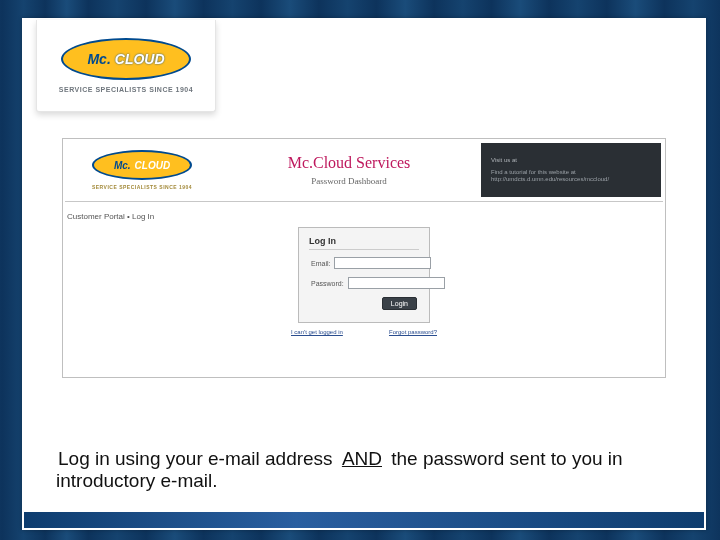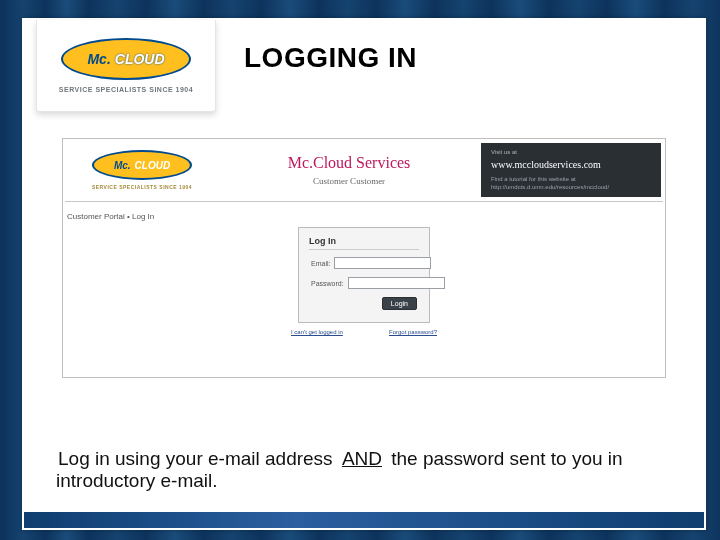--- a/index.html
+++ b/index.html
@@ -95,38 +95,36 @@
 <div class="slide">
 
   <div class="logo-tab">
     <div class="logo-oval">
       <span>Mc.</span>
         <span class="cloud">CLOUD</span>
     </div>
     <div class="logo-tagline">SERVICE SPECIALISTS SINCE 1904</div>
   </div>
 
-  <div class="slide-title">LOGGING IN</div>
 
   <div class="screenshot">
     <div class="shot-header">
       <div class="sh-logo">
         <div class="mini-oval">
           <span>Mc.</span>
             <span class="cloud">CLOUD</span>
         </div>
         <div class="mini-tag">SERVICE SPECIALISTS SINCE 1904</div>
       </div>
       <div class="sh-title">
         <div class="l1">Mc.Cloud Services</div>
-        <div class="l2">Customer Customer</div>
+        <div class="l2">Password Dashboard</div>
       </div>
       <div class="sh-promo">
         <div class="visit">Visit us at</div>
-        <div class="url">www.mccloudservices.com</div>
         <div class="tut">Find a tutorial for this website at http://umdcts.d.umn.edu/resources/mccloud/</div>
       </div>
     </div>
     <hr class="sh-hr">
     <div class="sh-body">
       <div class="crumb">Customer Portal  •  Log In</div>
       <div class="login-box">
         <div class="lb-title">Log In</div>
         <div class="lb-row">
           <label>Email:</label>

